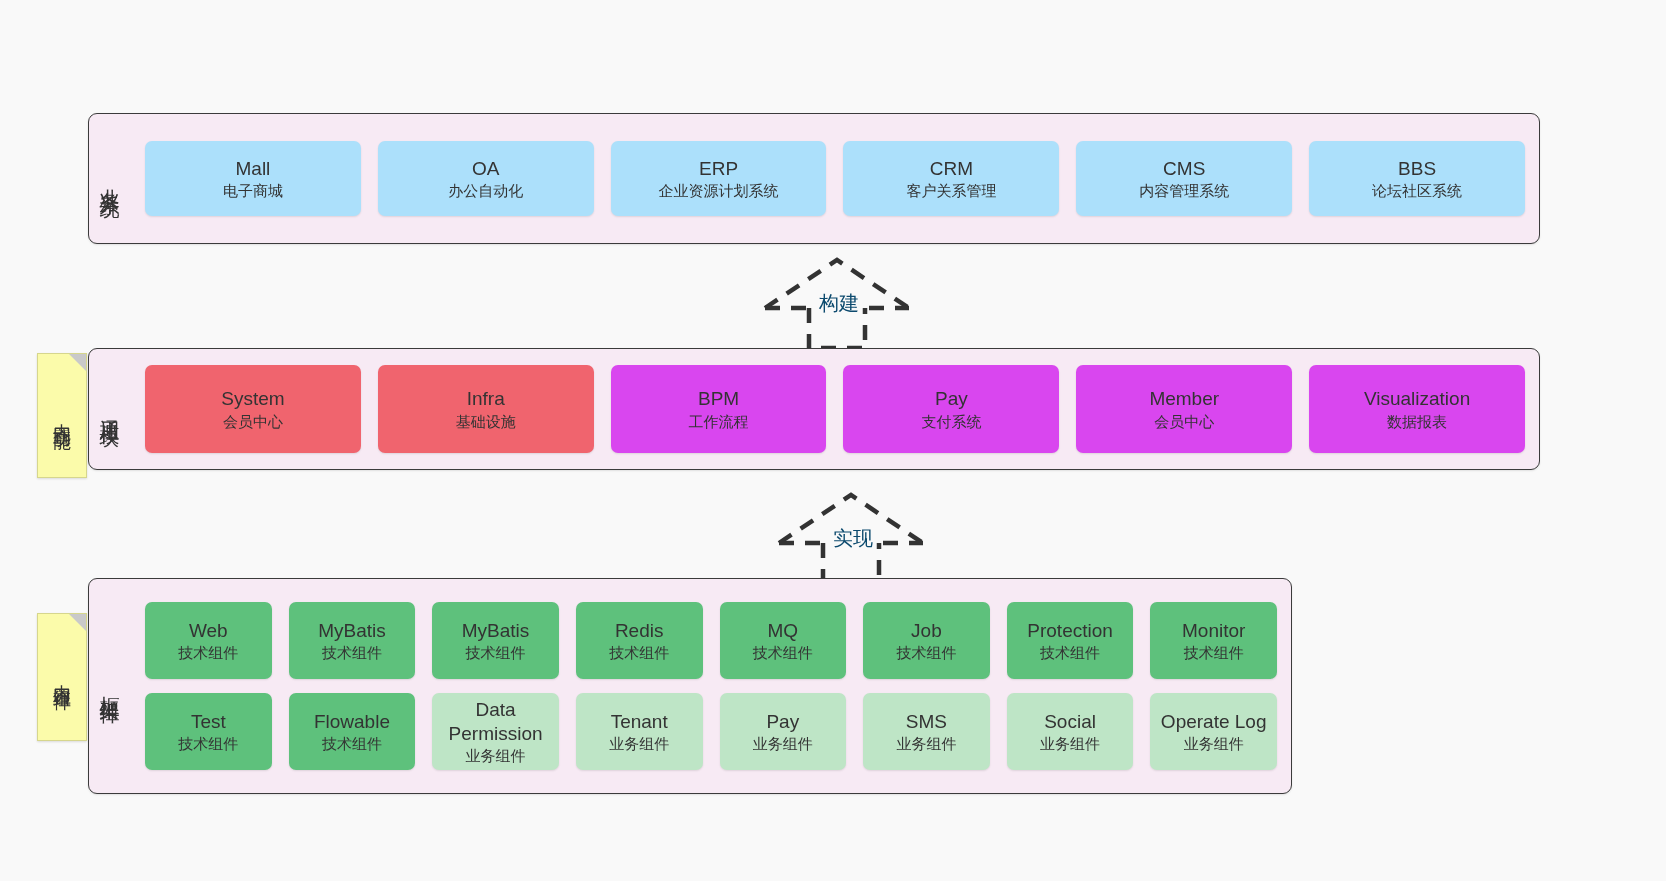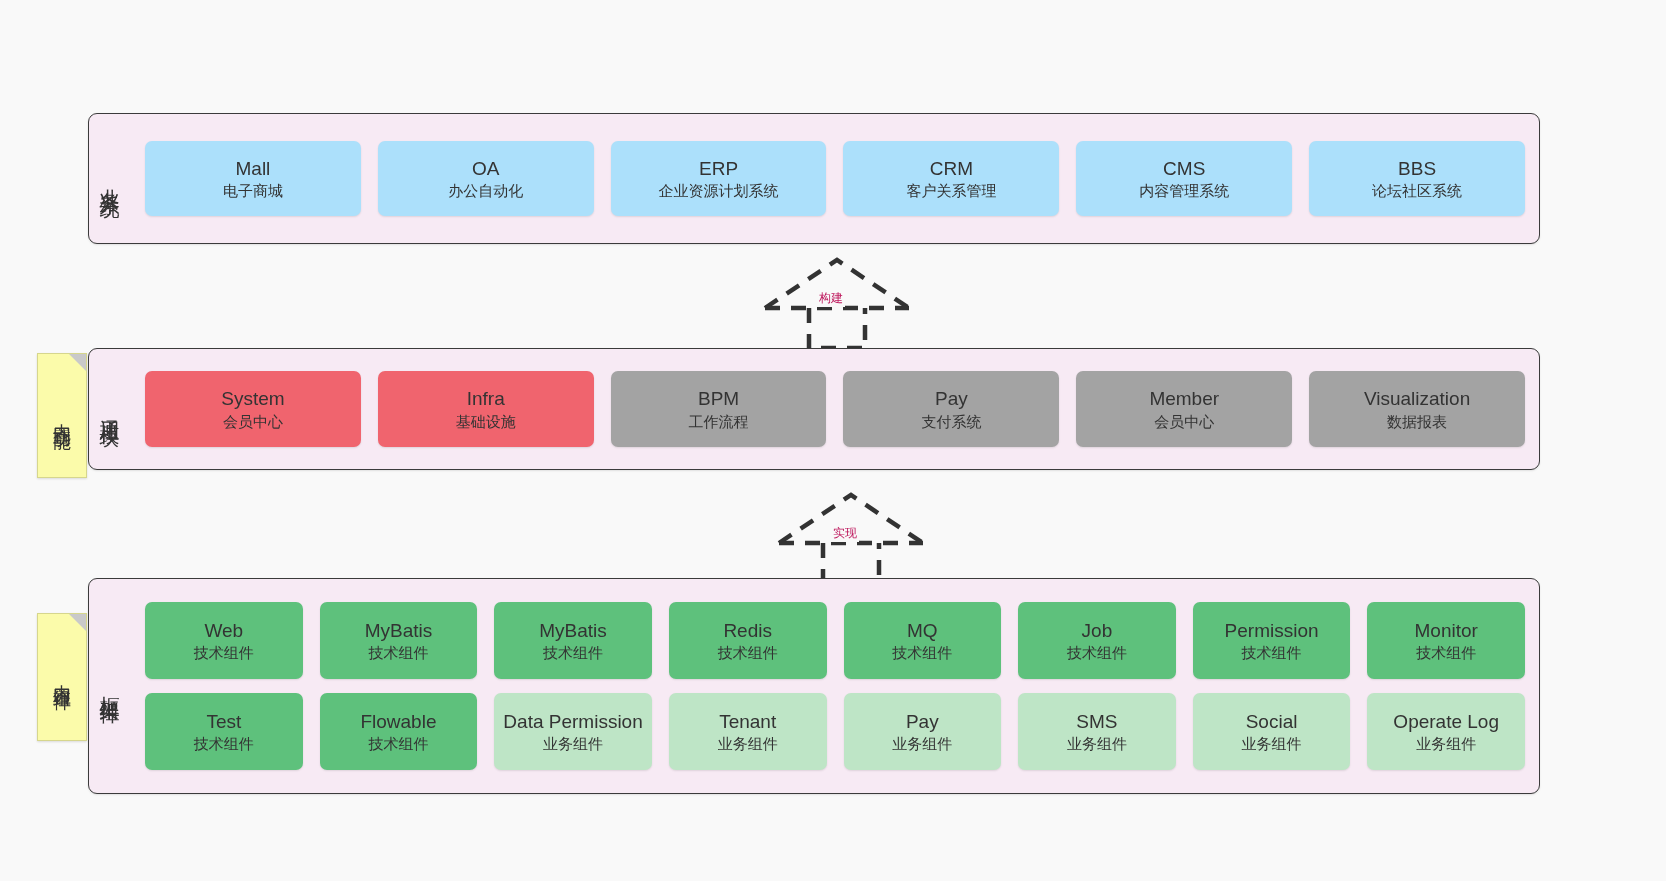--- a/index.html
+++ b/index.html
@@ -68,27 +68,27 @@
     line-height: 1.28;
     padding: 4px 6px;
     color: #333333;
     box-shadow: 0 1px 2px rgba(0,0,0,0.10);
   }
   .box .en { font-size: 19px; }
   .box .cn { font-size: 15px; }
 
   .box.blue        { background: #ace0fb; }
   .box.red         { background: #f0646e; }
-  .box.pink        { background: #a3a3a3; }
+  .box.pink        { background: #d946ef; }
   .box.green-dark  { background: #5ec17c; }
   .box.green-light { background: #bee5c6; }
 
   
   .layer-sys   .box { height: 75px; }
-  .layer-mod   .box { height: 76px; }
+  .layer-mod   .box { height: 88px; }
   .layer-frame .box { height: 77px; }
 
   
   .note {
     position: absolute;
     background: #fbfbaa;
     border: 1px solid #d6d68d;
     width: 50px;
     display: flex;
     align-items: center;
@@ -108,22 +108,22 @@
     width: 0; height: 0;
     border-top: 17px solid #c9c9c9;
     border-left: 17px solid transparent;
   }
   .note .note-label { padding-bottom: 2px; }
 
   
   .arrow { position: absolute; }
   .arrow .lbl {
     position: absolute;
-    font-size: 12px;
-    color: #be185d;
+    font-size: 20px;
+    color: #0c4a6e;
     background: #f9f9f9;
     padding: 0 2px;
     white-space: nowrap;
   }
 </style>
 </head>
 <body>
 
 <div id="canvas">
 
@@ -212,21 +212,21 @@
       <path d="M 52 56 L 52 96 L 108 96 L 108 56" fill="none" stroke="#333333" stroke-width="4.5" stroke-dasharray="15,11" stroke-linecap="butt"></path>
     </svg>
     <span class="lbl" style="left:60px; top:38px;">实现</span>
   </div>
 
   <div class="note" style="left:37px; top:613px; width:50px; height:128px;">
     <span class="fold"></span>
     <span class="note-label">内置组件</span>
   </div>
 
-  <div class="layer layer-frame" style="left:88px; top:578px; width:1452px; height:216px;">
+  <div class="layer layer-frame" style="left:88px; top:578px; width:1204px; height:216px;">
     <div class="layer-title">框架组件</div>
     <div class="layer-body">
 
       <div class="row">
         <div class="box green-dark">
           <span class="en">Web</span>
           <span class="cn">技术组件</span>
         </div>
         <div class="box green-dark">
           <span class="en">MyBatis</span>
@@ -242,21 +242,21 @@
         </div>
         <div class="box green-dark">
           <span class="en">MQ</span>
           <span class="cn">技术组件</span>
         </div>
         <div class="box green-dark">
           <span class="en">Job</span>
           <span class="cn">技术组件</span>
         </div>
         <div class="box green-dark">
-          <span class="en">Permission</span>
+          <span class="en">Protection</span>
           <span class="cn">技术组件</span>
         </div>
         <div class="box green-dark">
           <span class="en">Monitor</span>
           <span class="cn">技术组件</span>
         </div>
       </div>
 
       <div class="row">
         <div class="box green-dark">

